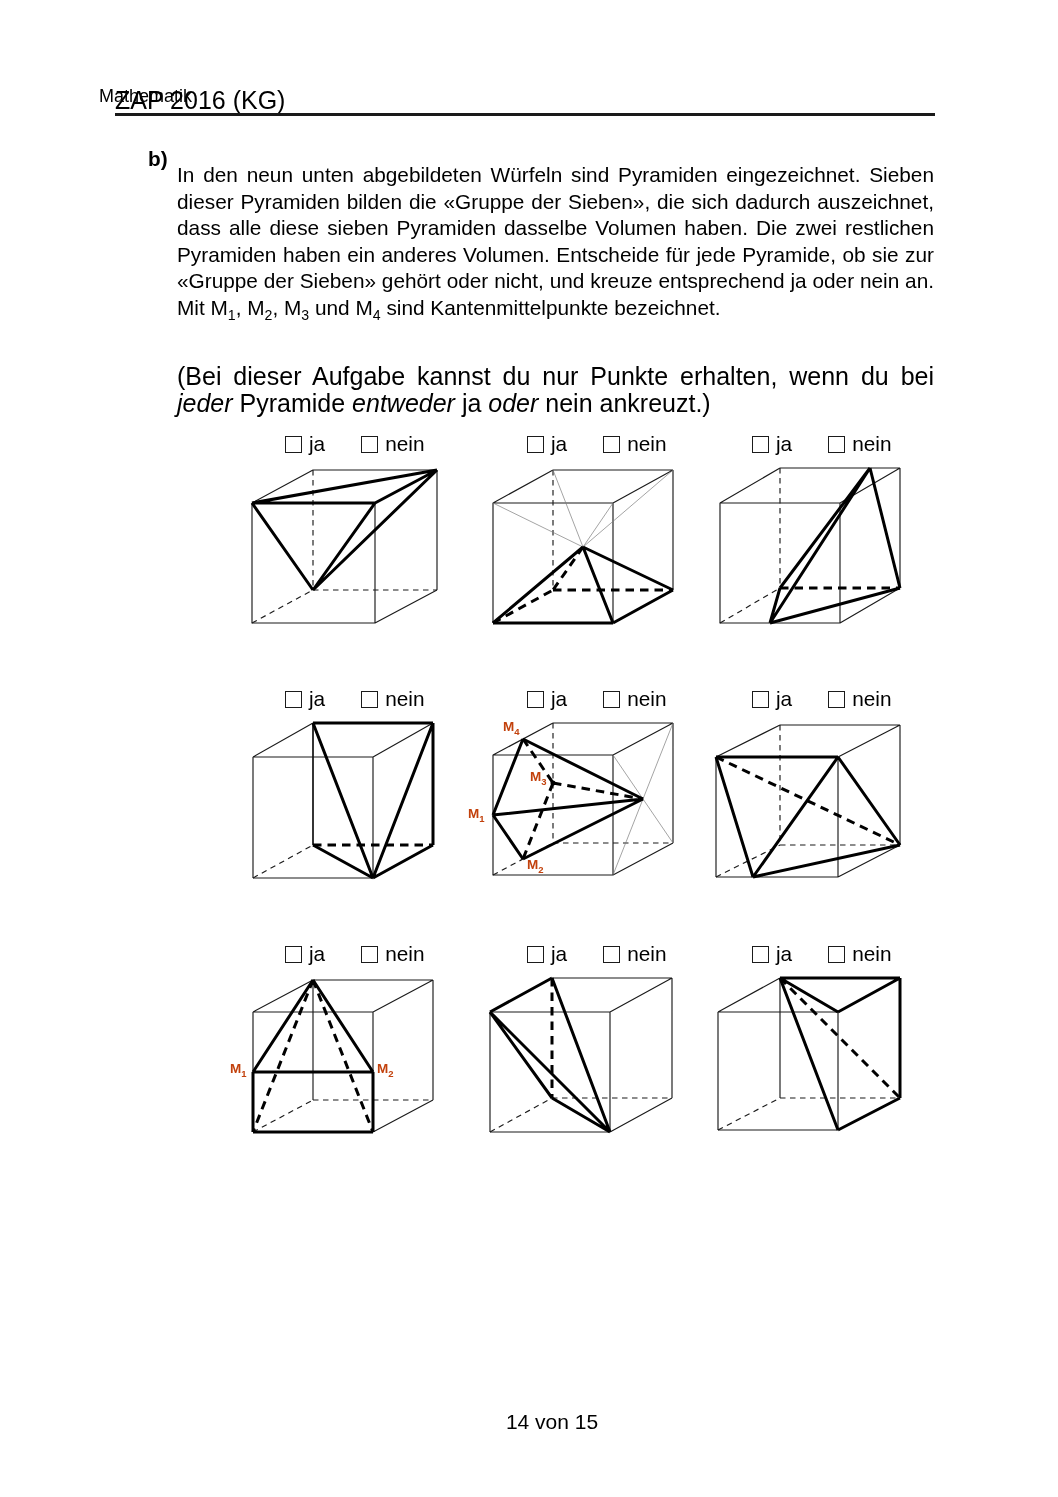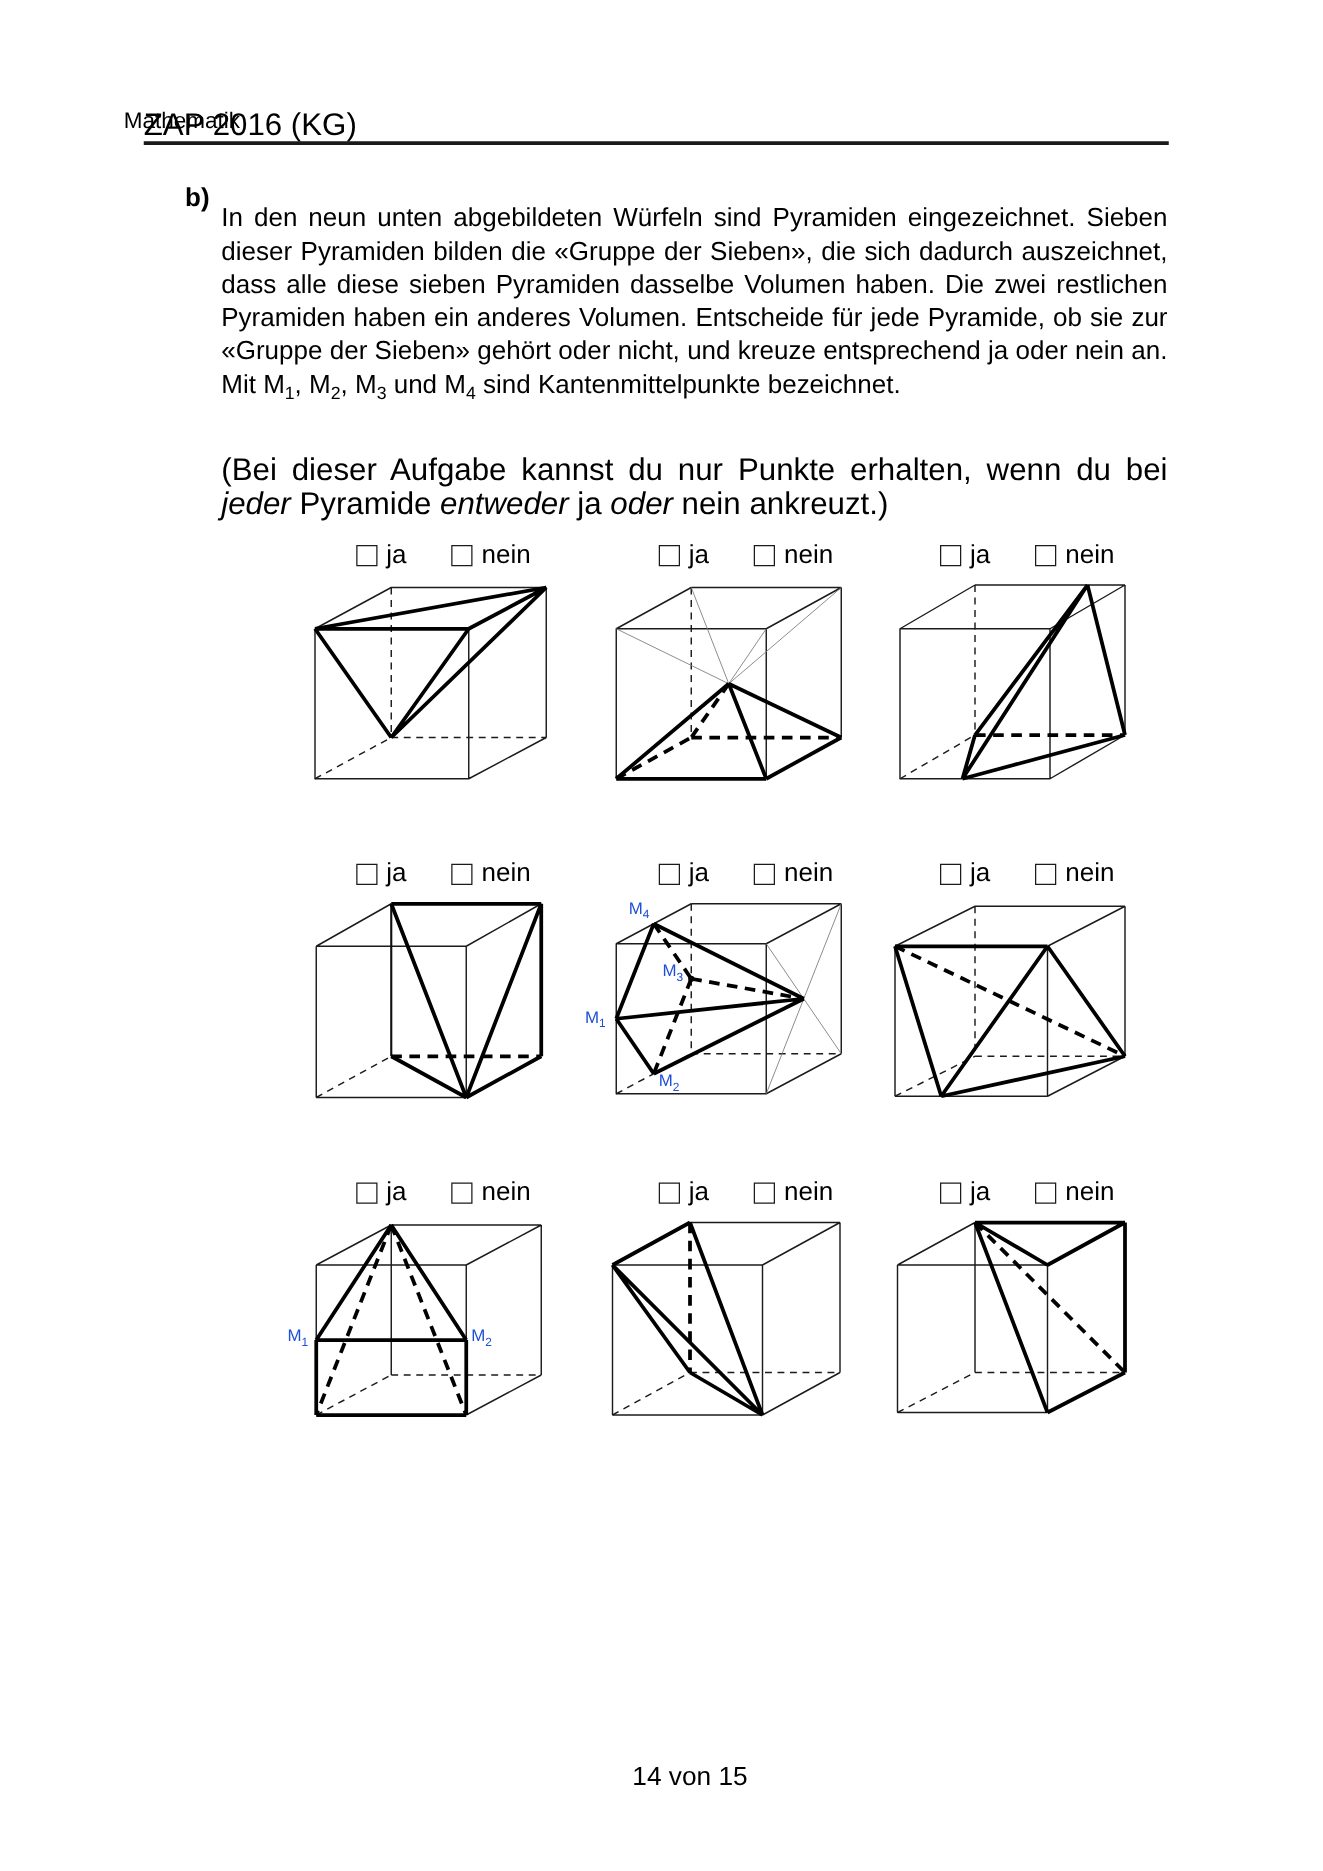--- a/index.html
+++ b/index.html
@@ -30,21 +30,21 @@
   
   svg.draw{position:absolute;left:0;top:0;}
   .t {stroke:#1b1b1b;stroke-width:1.15;fill:none;stroke-linejoin:round;}
   .td{stroke:#1b1b1b;stroke-width:1.15;fill:none;stroke-dasharray:5.5,4.5;}
   .b {stroke:#000;stroke-width:3;fill:none;stroke-linejoin:round;}
   .bd{stroke:#000;stroke-width:3;fill:none;stroke-dasharray:8.5,6;}
   .h {stroke:#7d7d7d;stroke-width:0.7;fill:none;}
   .m {stroke:#111;stroke-width:1.7;fill:none;}
   .dot{fill:#000;stroke:none;}
   
-  .mlab{position:absolute;font-size:13.5px;color:#1d4ed8;white-space:nowrap;}
+  .mlab{position:absolute;font-size:13.5px;color:#c2410c;white-space:nowrap;font-weight:bold;}
   .mlab sub{font-size:9.5px;}
   .c5m4{left:503px;top:719px}
   .c5m3{left:530px;top:769px}
   .c5m1{left:468px;top:806px}
   .c5m2{left:527px;top:857px}
   .c7m1{left:230px;top:1061px}
   .c7m2{left:377px;top:1061px}
   
   .footer{position:absolute;left:0;top:1410px;width:1104px;text-align:center;font-size:21px;}
 </style>

